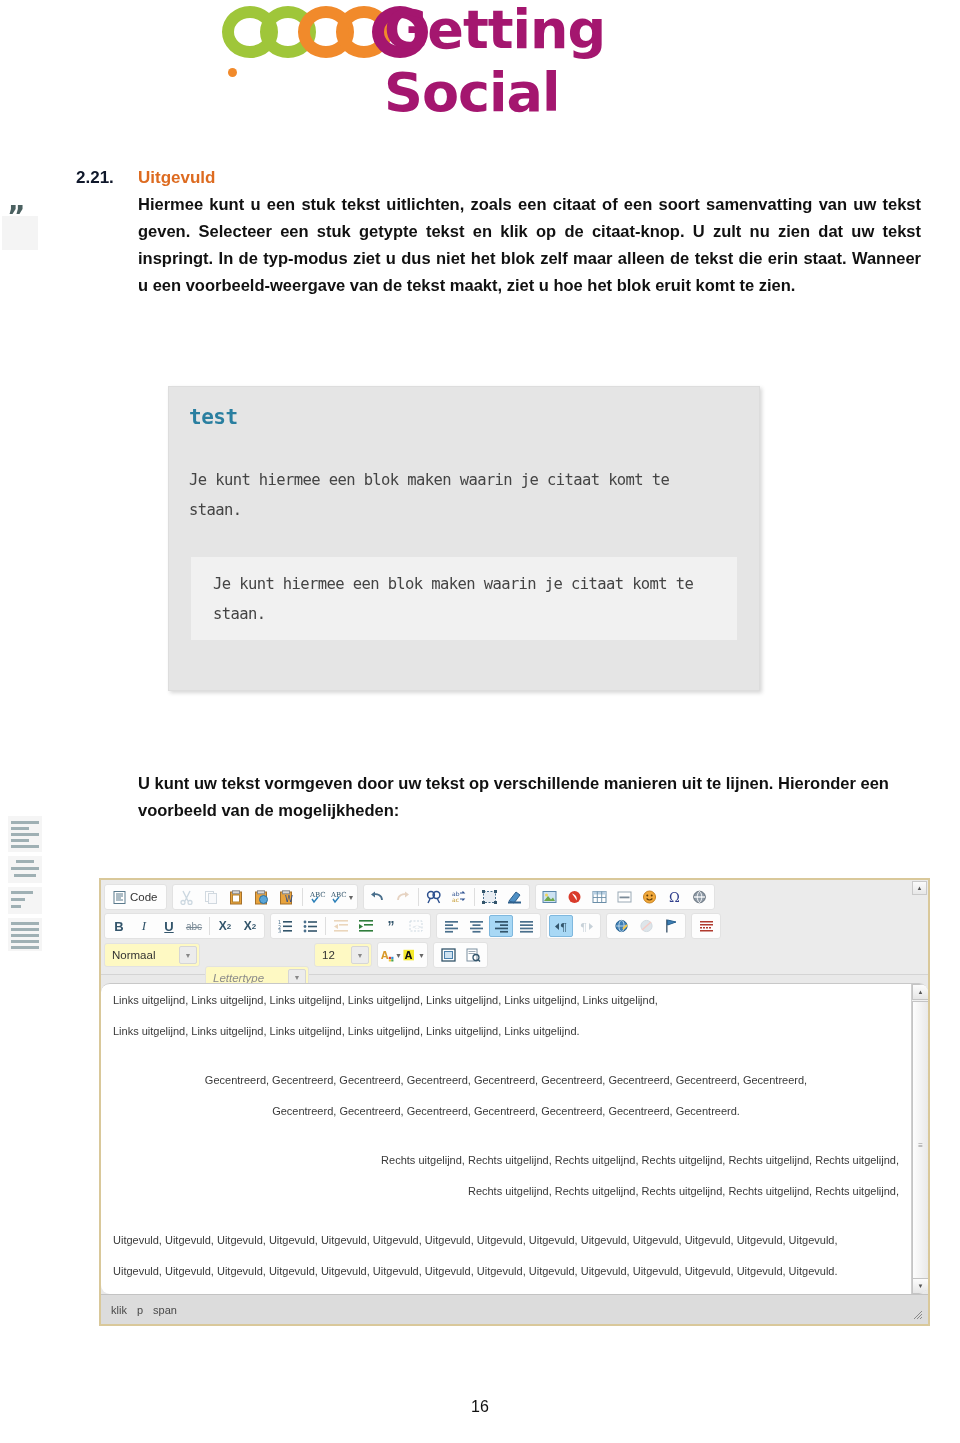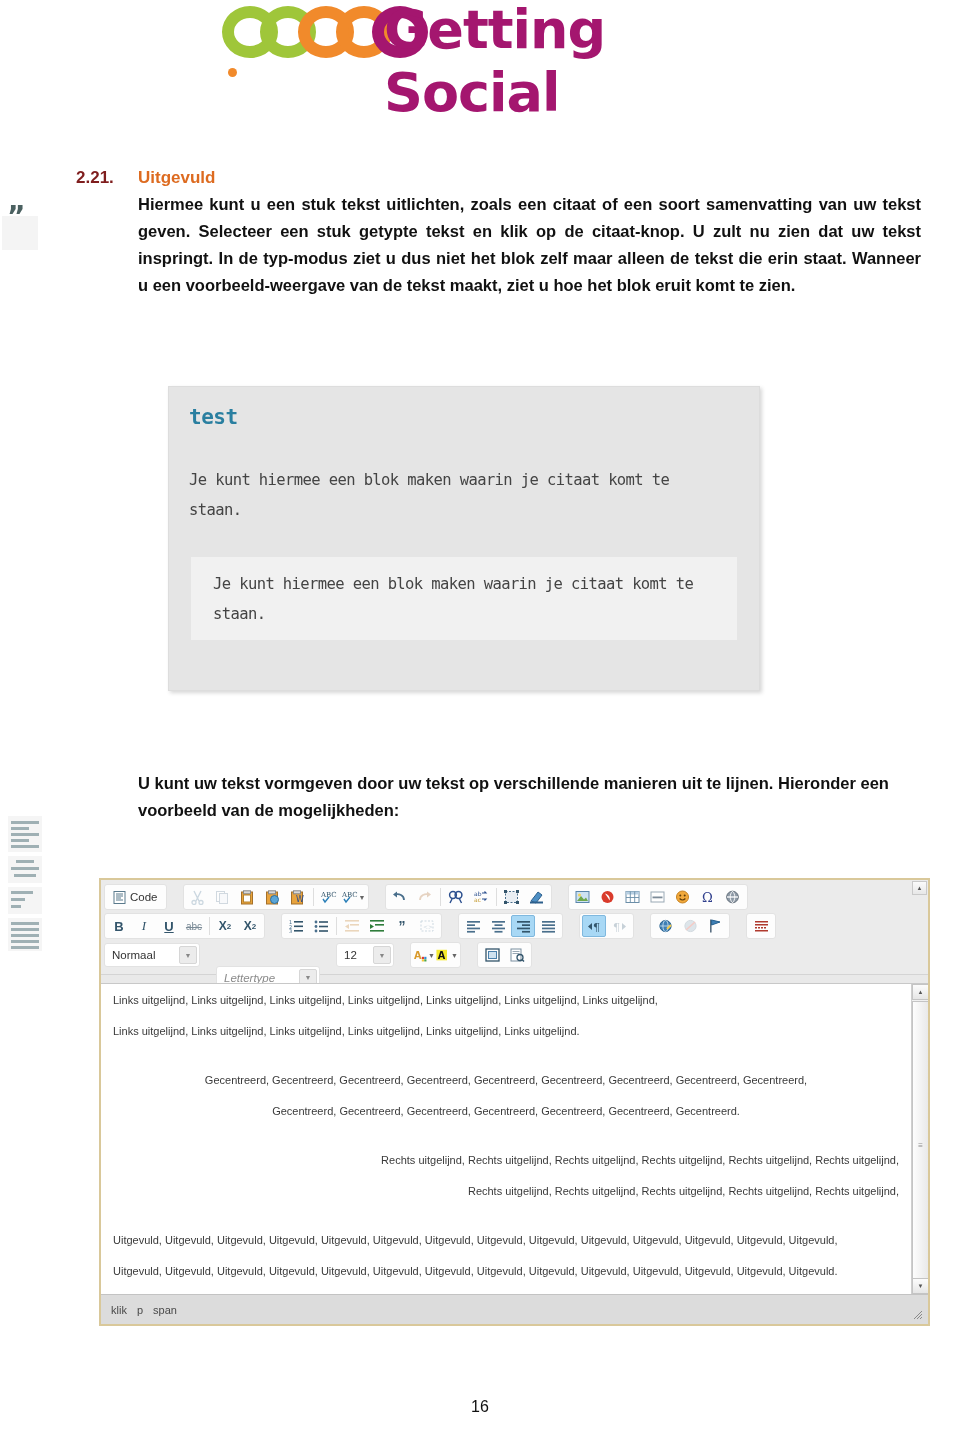--- a/index.html
+++ b/index.html
@@ -34,21 +34,21 @@
   .margin-icon { position:absolute; }
   #quote-margin-icon { left:2px; top:216px; width:36px; height:34px; background:#f4f4f4; }
   #quote-margin-icon .q { position:absolute; font-size:28px; color:#4b6161; font-weight:bold;
       left:5px; top:-16px; font-family:"DejaVu Sans", sans-serif; letter-spacing:1px;}
   #align-margin-icons { left:8px; top:816px; width:34px; height:135px; }
   .ali-grp { position:absolute; background:#f5f5f5; left:0; width:34px; }
   .ali-line { position:absolute; height:3px; background:#9fb0b4; }
 
   
   #sec21 { position:absolute; left:76px; top:168px; width:845px; }
-  .sec-num { display:inline-block; width:62px; color:#7f1d1d; font-weight:bold; font-size:17px;
+  .sec-num { display:inline-block; width:62px; color:#0f172a; font-weight:bold; font-size:17px;
              vertical-align:top; }
   .sec-title { color:#dd6b20; font-weight:bold; font-size:17px; }
   .sec-head-row { margin-bottom:3px; }
   .sec-body { margin-left:62px; font-size:16.5px; color:#111; line-height:1.64;
               text-align:justify; font-weight:600; }
 
   
   #quote-shot {
     position:absolute; left:168px; top:386px; width:592px; height:305px;
     background:#e5e5e5; border:1px solid #dddddd;
@@ -66,41 +66,41 @@
   
   #sec22 { position:absolute; left:76px; top:770px; width:845px; }
 
   
   #ck {
     position:absolute; left:99px; top:878px; width:831px; height:448px;
     border:2px solid #d9c89a; background:#e9e9e9;
   }
   #ck-toolbar { position:relative; width:100%; background:#ebebeb; padding:4px 3px 3px 3px;
                 border-bottom:1px solid #d4d4d4; }
-  .tb-row { display:flex; align-items:center; gap:16px; margin-bottom:3px; height:26px; }
+  .tb-row { display:flex; align-items:center; gap:5px; margin-bottom:3px; height:26px; }
   .tb-grp { display:flex; align-items:center; background:#fdfdfd; border:1px solid #e2e2e2;
             border-radius:3px; height:26px; padding:0 2px; gap:1px; }
   .tb-btn { width:24px; height:22px; display:flex; align-items:center; justify-content:center;
             border-radius:2px; font-size:12px; color:#33556b; cursor:default; position:relative; }
   .tb-btn.on { background:#a8d8f5; border:1px solid #7fb8de; }
   .tb-btn.dim { opacity:0.33; }
   .tb-btn svg { display:block; }
   .tb-btn-wide { width:auto; padding:0 6px; gap:4px; font-size:11.5px; color:#333; }
   .tb-sep { width:1px; height:18px; background:#dedede; margin:0 2px; }
   .tb-arrow { font-size:7px; color:#666; margin-left:1px; }
   .tb-select { display:flex; align-items:center; justify-content:space-between;
-               background:#ffffff; border:1px solid #e2e2e2; border-radius:3px; height:24px;
+               background:#fef9c3; border:1px solid #e2e2e2; border-radius:3px; height:24px;
                padding:0 2px 0 7px; font-size:11.5px; color:#333; }
   .tb-select .caret { width:18px; height:18px; background:#ececec; border:1px solid #d6d6d6;
         border-radius:2px; display:flex; align-items:center; justify-content:center;
         font-size:7px; color:#888; margin-left:5px; }
   .sel-ph { color:#8a8a8a; font-style:italic; }
 
   #ck-body { position:absolute; left:0; right:0; top:103px; bottom:30px;
-             background:#ffffff; border-top:1px solid #c8c8c8; overflow:hidden; }
+             background:#ffffff; border-top:1px solid #c8c8c8; overflow:hidden;border-radius:9px; }
   #ck-content { position:absolute; left:0; top:0; right:17px; bottom:0; padding:8px 12px; }
   .ed-p { font-size:11px; color:#3a3a3a; line-height:1.55; margin:0 0 14px 0;
           font-family:"Liberation Sans", sans-serif; }
   .ed-p.c { text-align:center; }
   .ed-p.r { text-align:right; }
   .ed-p.j { text-align:justify; }
   .ed-gap { height:18px; }
 
   
   #ck-scroll { position:absolute; right:0; top:0; width:17px; bottom:0; background:#f0f0f0;

